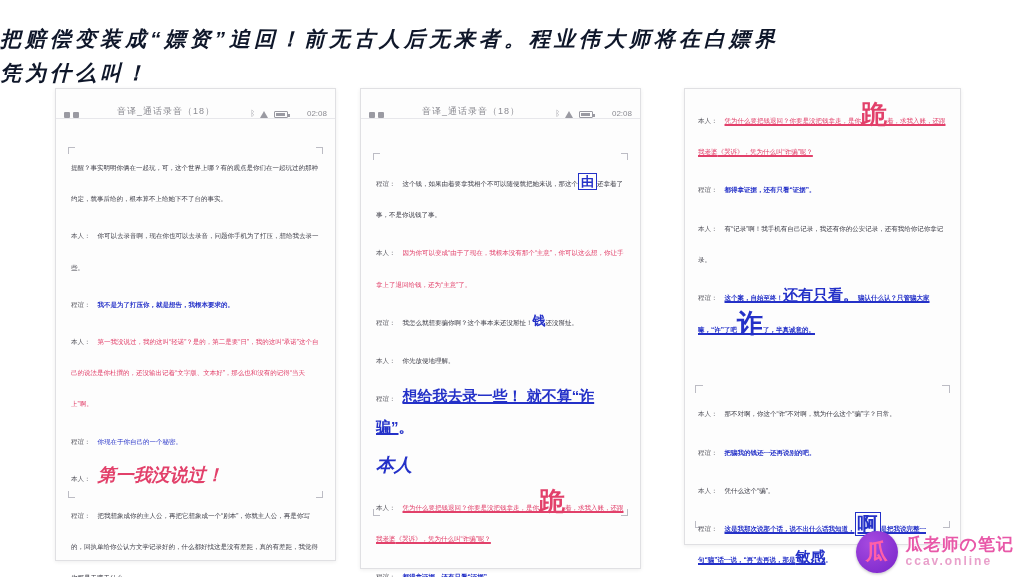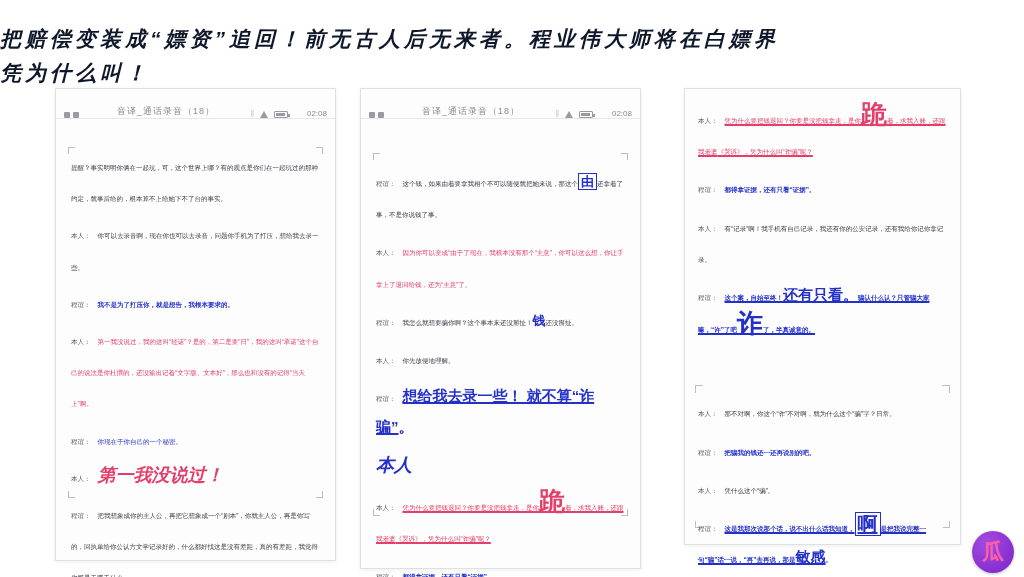--- a/index.html
+++ b/index.html
@@ -169,13 +169,17 @@
       <p class="blk"><span class="sp">程谊：</span><span class="s-sm c-b bold">把骗我的钱还一还再说别的吧。</span></p>
       <p class="blk"><span class="sp">本人：</span><span class="s-sm c-k">凭什么这个“骗”。</span></p>
       <p class="blk"><span class="sp">程谊：</span><span class="s-sm c-b u bold">这是我那次说那个话，说不出什么话我知道，</span><span class="s-bg c-b u bold bx">啊</span><span class="s-sm c-b u bold">是把我说完整一句“骗”话一说，“再”去</span><span class="s-sm c-b u bold">再说，那是</span><span class="s-lg c-b u bold">敏感</span><span class="s-sm c-b bold">。</span></p>
     </div>
 </div>
 
 <div class="wm">
   <div class="wm-circle">
     <span>瓜</span>
   </div>
+  <div class="wm-text">
+    <span class="wm-l1">瓜老师の笔记</span>
+    <span class="wm-l2">ccav.online</span>
+  </div>
 </div>
 
 </body></html>

